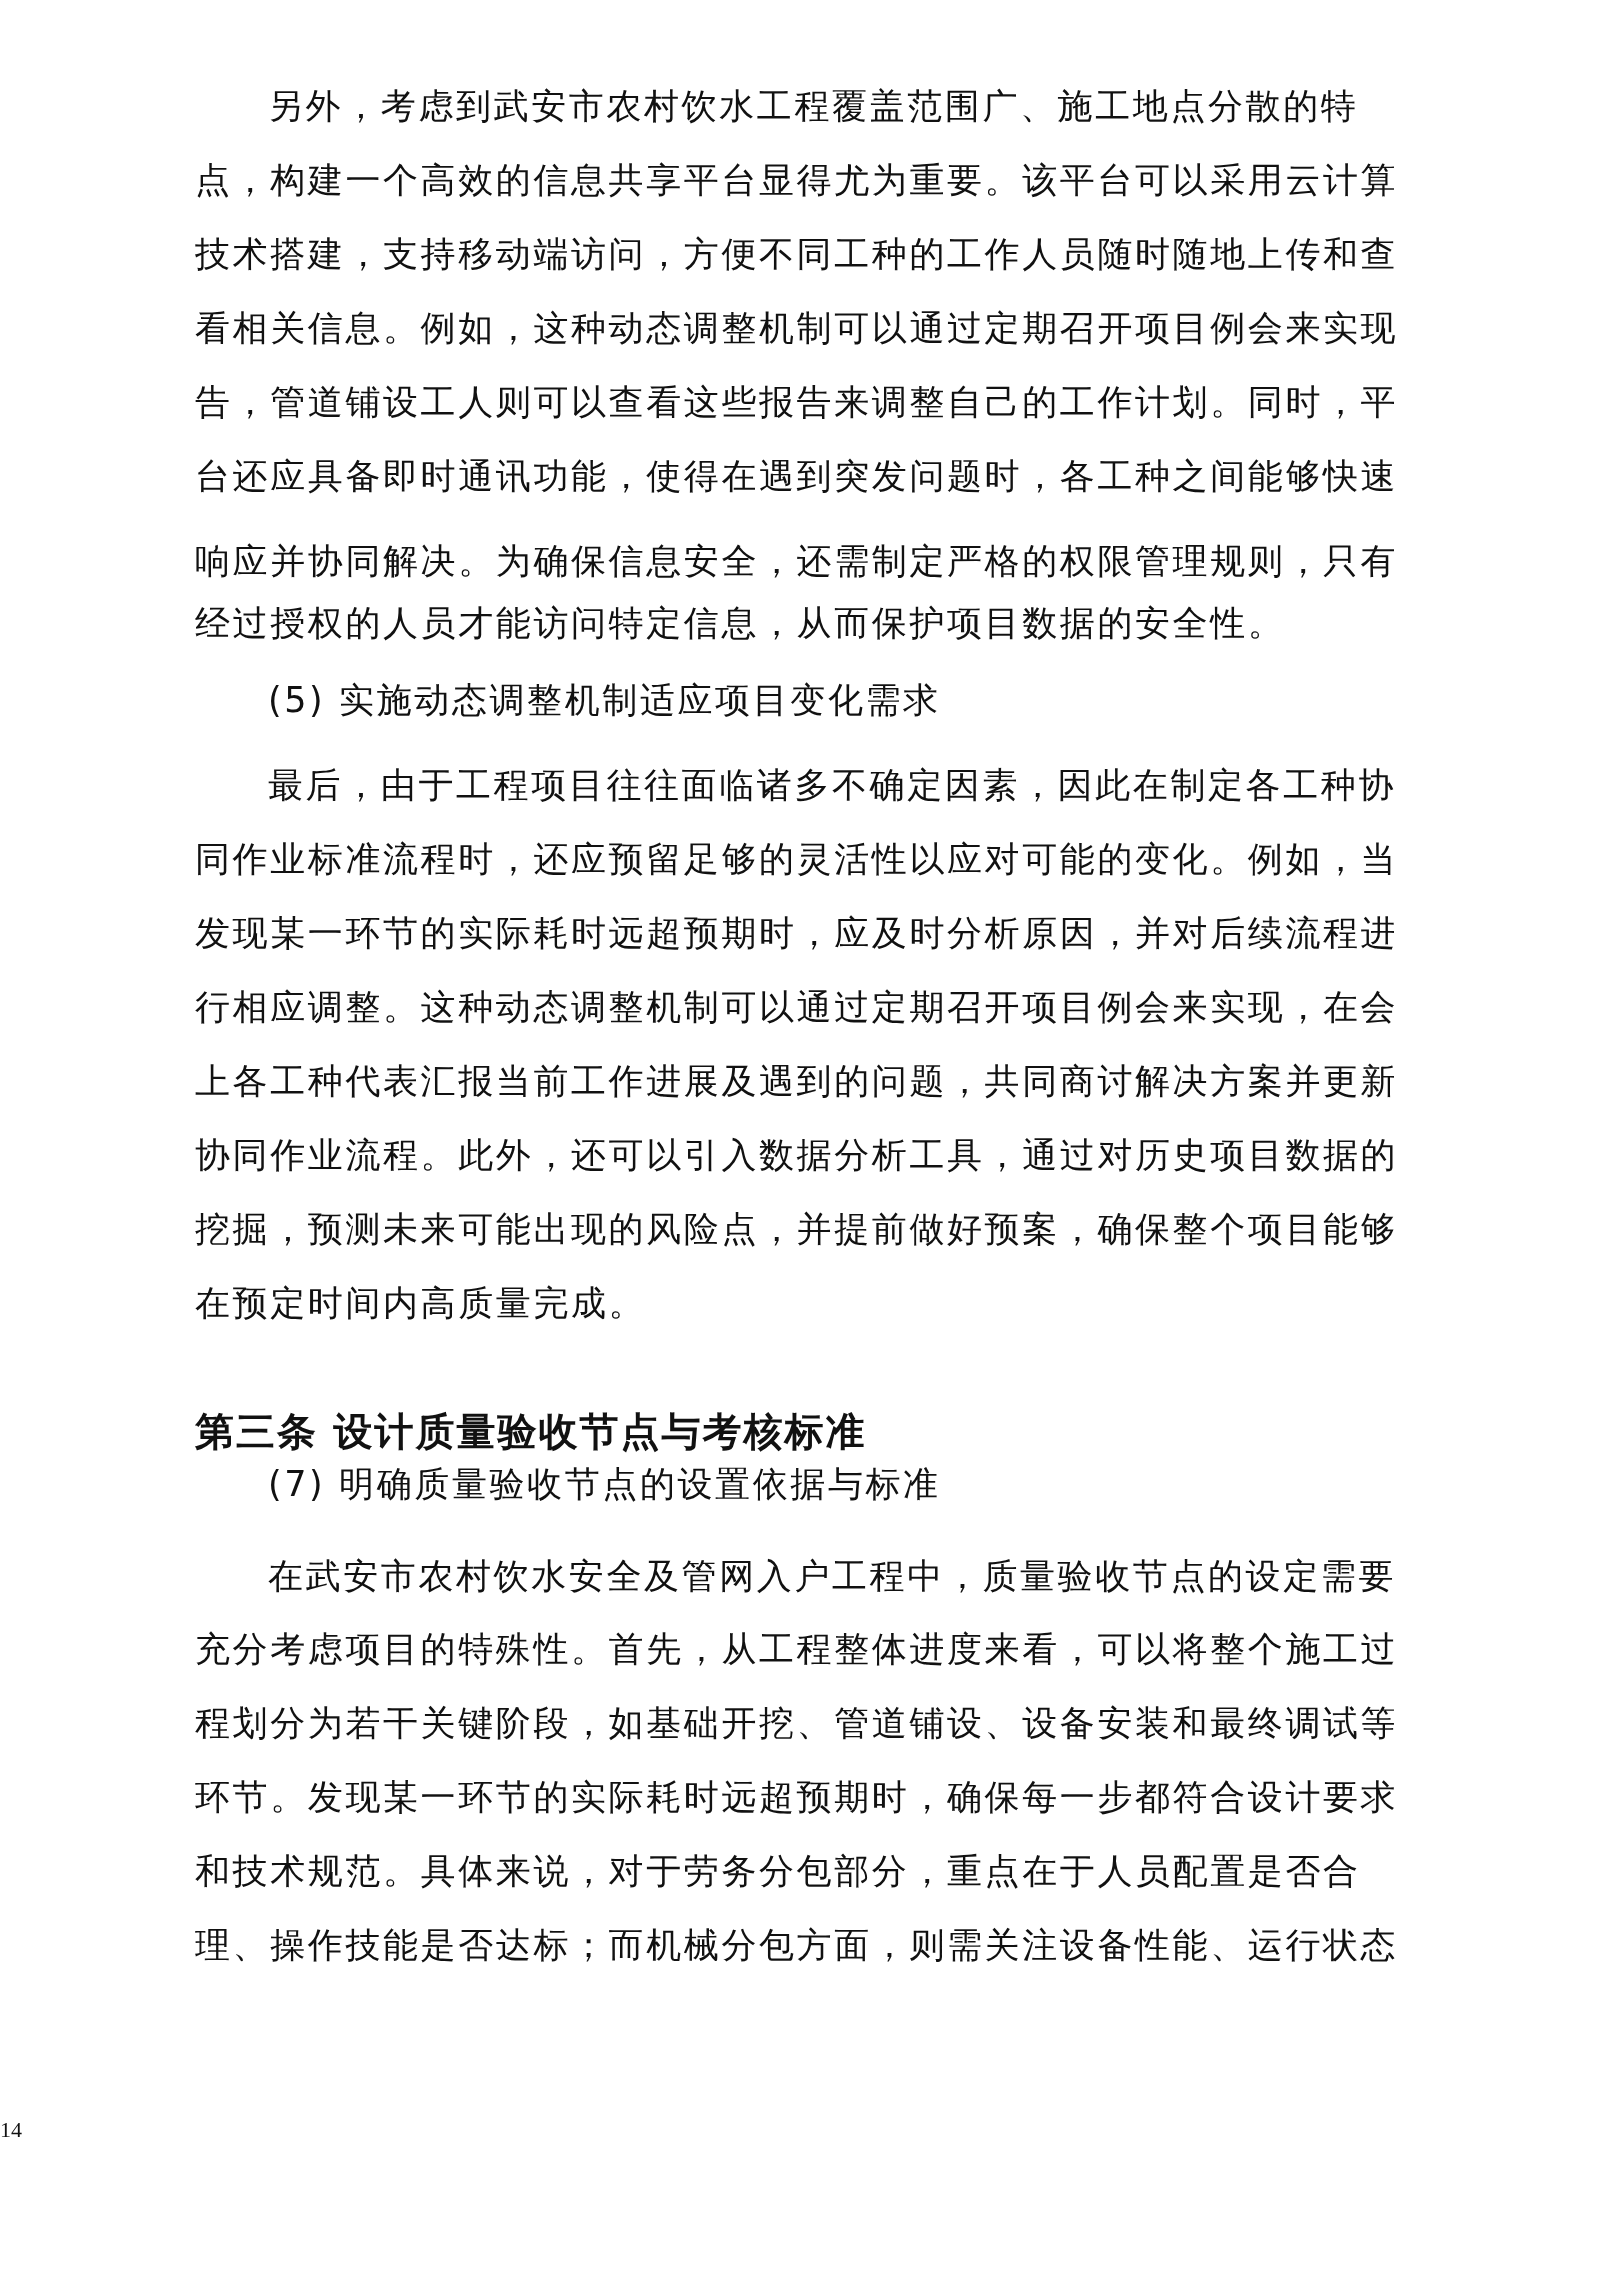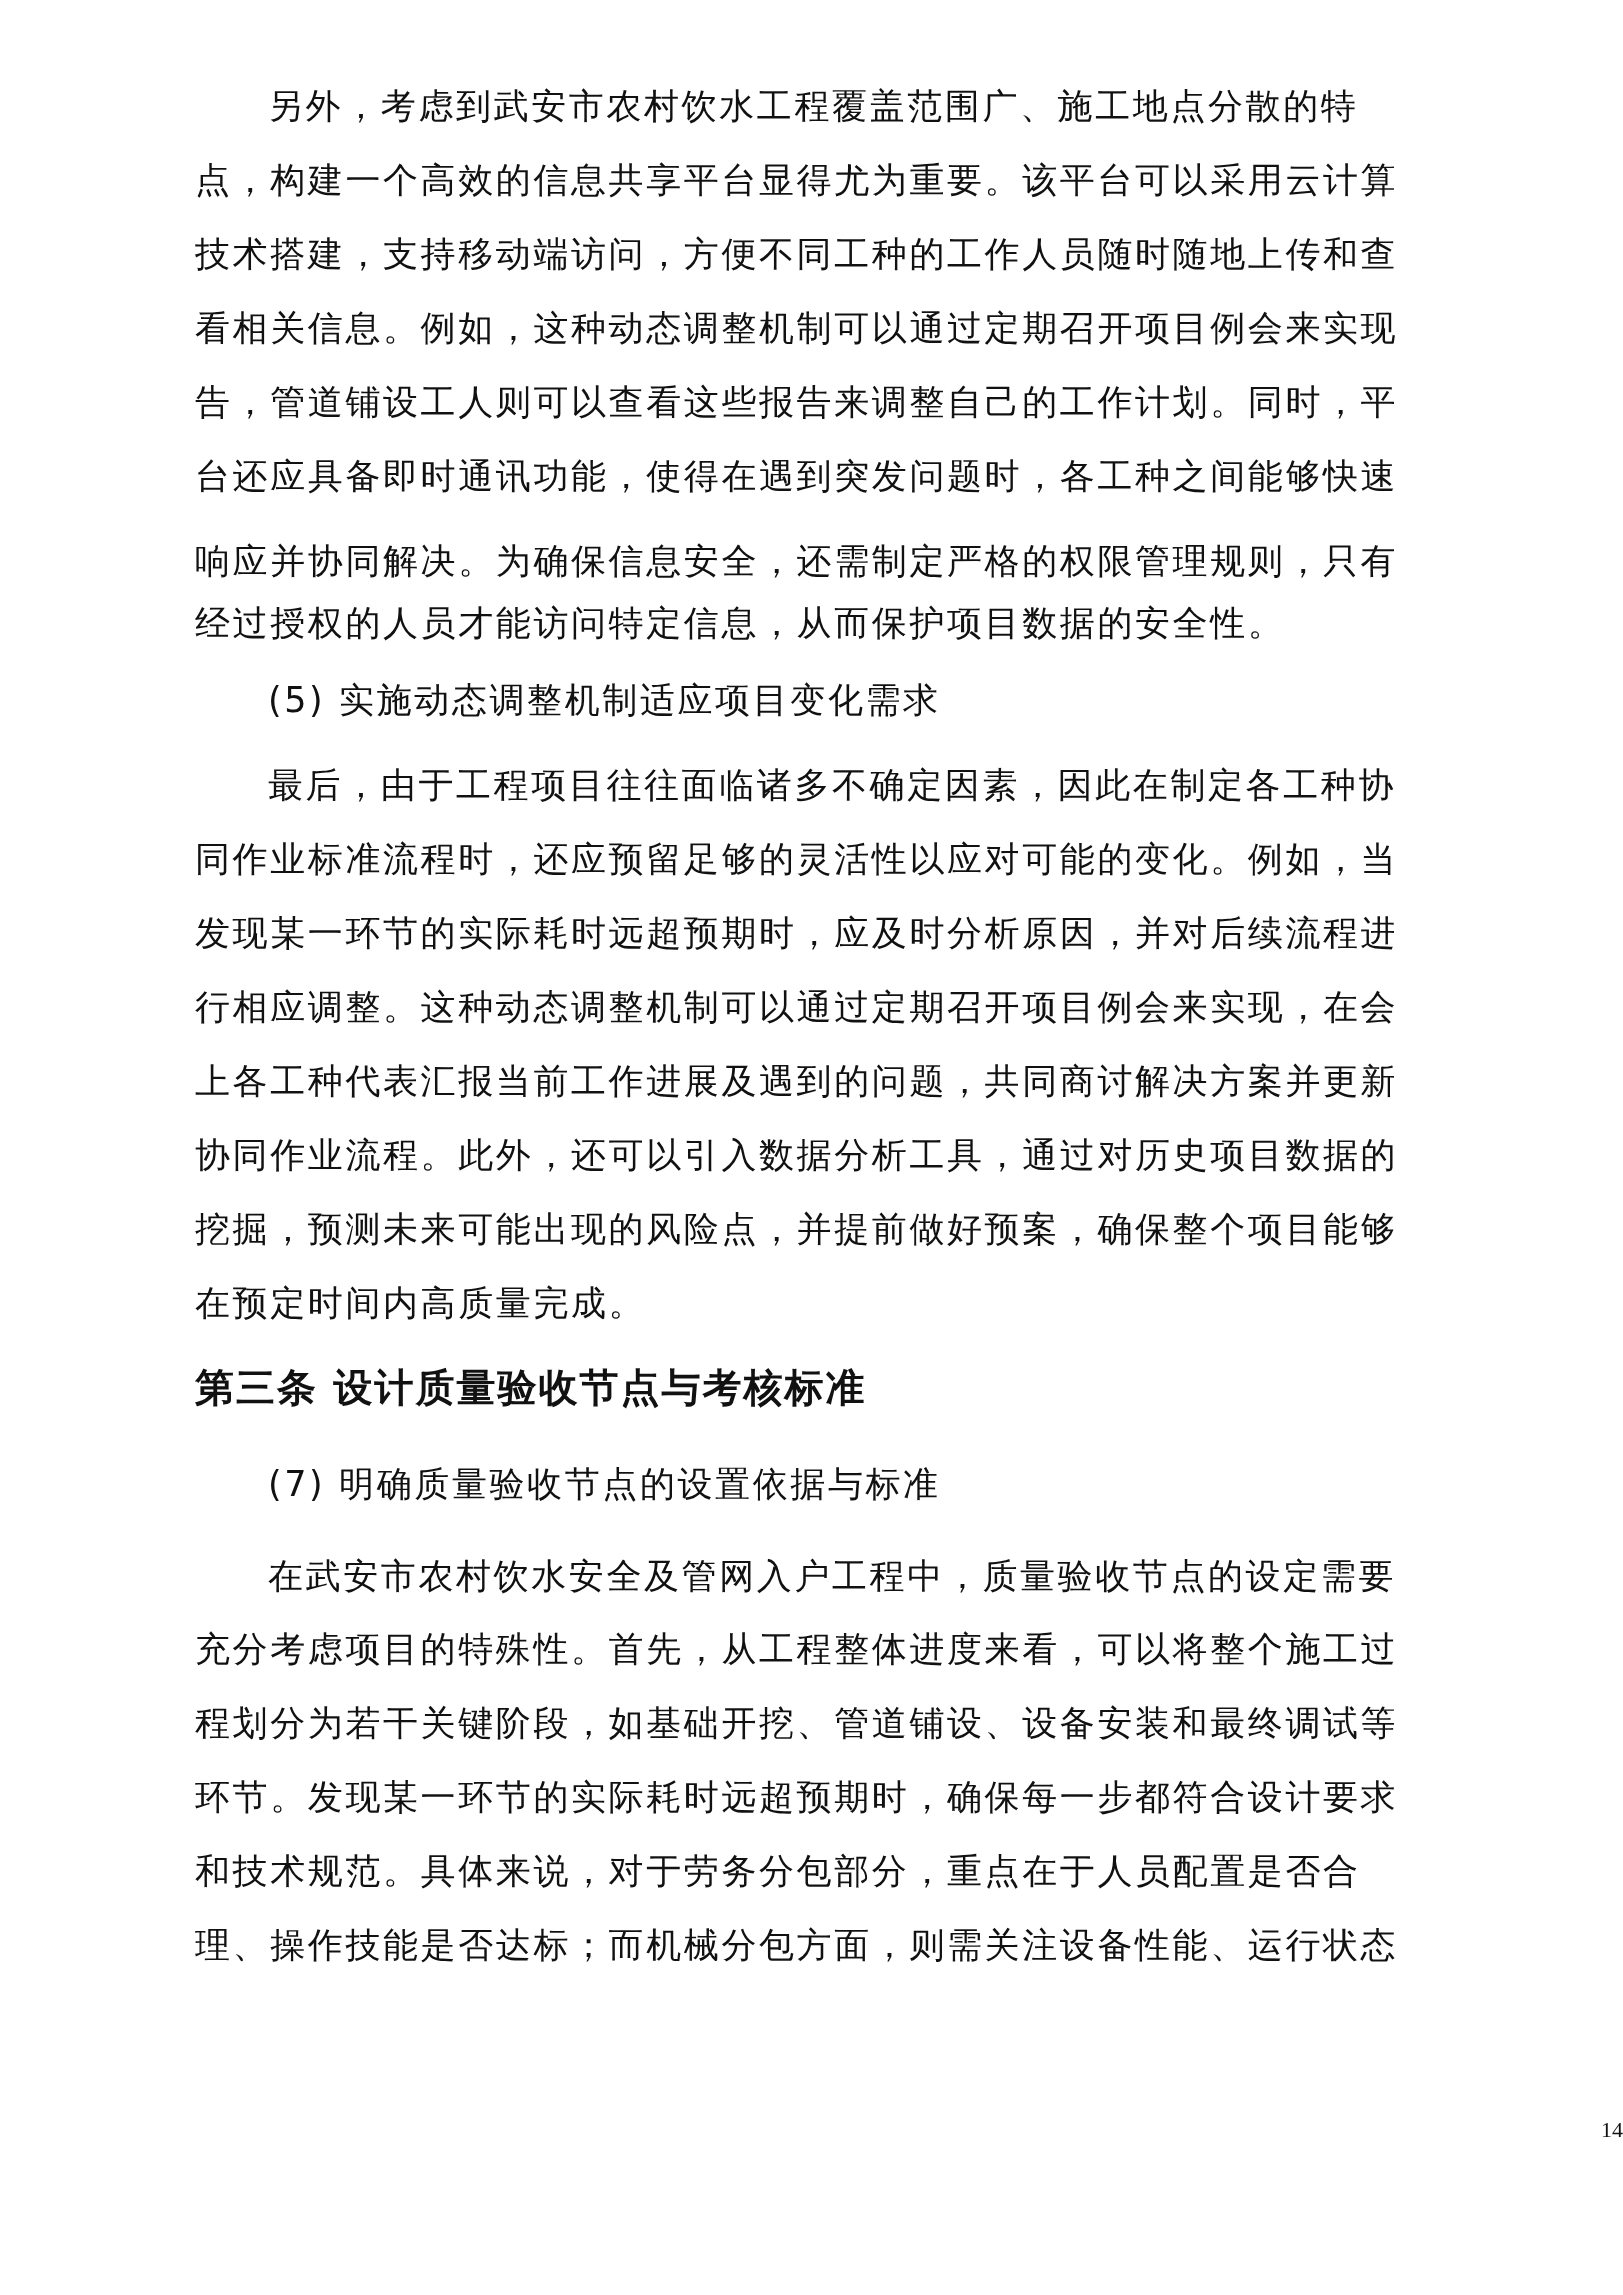--- a/index.html
+++ b/index.html
@@ -8,24 +8,24 @@
   .line {
     position: absolute; left: 0; width: 1230px;
     font-family: "DejaVu Sans", "Liberation Sans", sans-serif;
     font-size: 35px; line-height: 52px; height: 52px;
     white-space: nowrap; letter-spacing: 2.6px;
   }
   .indent { left: 73px; }
   .heading {
     position: absolute; left: 0; width: 1230px;
     font-family: "DejaVu Sans", "Liberation Sans", sans-serif;
-    font-size: 39px; font-weight: bold; line-height: 59px; white-space: nowrap; letter-spacing: 2px;
+    font-size: 39px; font-weight: bold; line-height: 59px; white-space: nowrap; letter-spacing: 2px; margin-top: 44px;
   }
   .pagenum {
-    position: absolute; left: 0; width: 1623px; top: 2117px; text-align: right;
+    position: absolute; left: 0; width: 1623px; top: 2117px; text-align: left;
     font-family: "Liberation Serif", "DejaVu Serif", serif; font-size: 22px;
   }
 </style>
 </head>
 <body>
 
 <div class="page">
 
   <div class="line indent" style="top:80px">另外，考虑到武安市农村饮水工程覆盖范围广、施工地点分散的特</div>
   <div class="line" style="top:154px">点，构建一个高效的信息共享平台显得尤为重要。该平台可以采用云计算</div>

